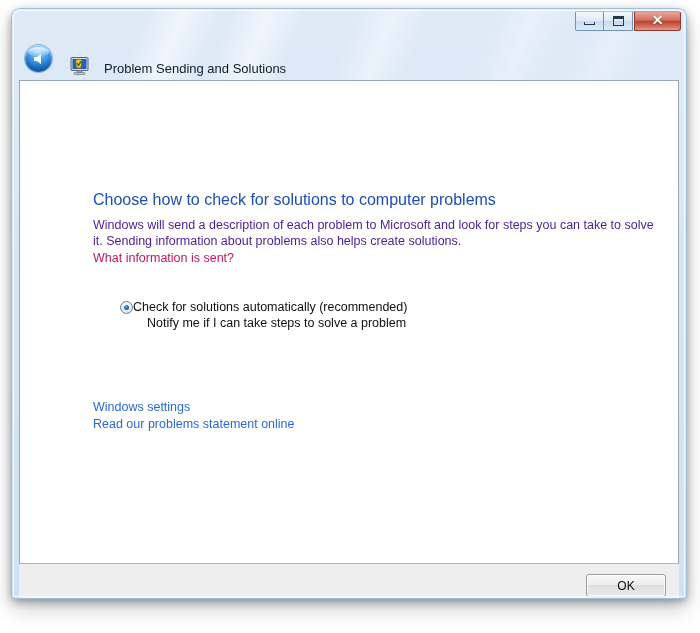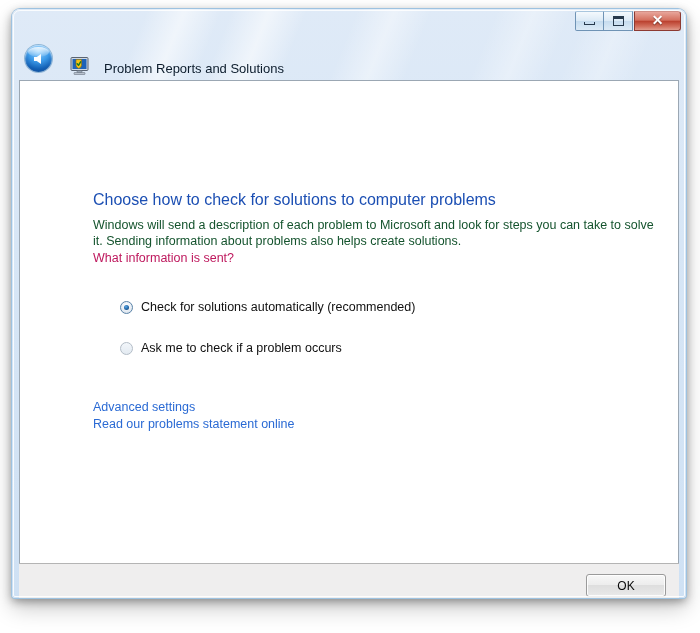--- a/index.html
+++ b/index.html
@@ -203,21 +203,21 @@
     top: 110px;
     font-size: 16px;
     color: #1c4fb3;
     white-space: nowrap;
   }
   #body-text {
     position: absolute;
     left: 73px;
     top: 136px;
     font-size: 12.5px;
-    color: #14532d;
+    color: #4c1d95;
     line-height: 16px;
     width: 570px;
   }
   #link-what-info {
     position: absolute;
     left: 73px;
     top: 170px;
     font-size: 12.5px;
     color: #be185d;
     cursor: default;
@@ -252,21 +252,20 @@
   }
   .radio.checked::after {
     content: "";
     position: absolute;
     left: 3px; top: 3px;
     width: 5px; height: 5px;
     border-radius: 50%;
     background: radial-gradient(circle at 40% 35%, #5aa8e8 0%, #1d5f9e 60%, #113f70 100%);
   }
   .opt-text {
-    margin-left: 8px;
     font-size: 12.5px;
     color: #101010;
     line-height: 16px;
   }
   .opt-sub {
     display: block;
     margin-left: 14px;
   }
 
   
@@ -356,51 +355,46 @@
       <svg width="20" height="18" viewBox="0 0 20 18">
         <rect x="1" y="0.5" width="17" height="13" rx="1" fill="#cfd8e2" stroke="#5a6472"></rect>
         <rect x="2.5" y="2" width="14" height="10" fill="#1e63b8"></rect>
         <rect x="7" y="13.5" width="5" height="2" fill="#9aa6b4" stroke="#5a6472" stroke-width="0.5"></rect>
         <rect x="4" y="15.5" width="11" height="2" rx="0.6" fill="#b9c3cf" stroke="#5a6472" stroke-width="0.5"></rect>
         <path d="M6 2.6 L11.5 2.6 L11.5 8.2 Q11.5 10.4 8.75 11.4 Q6 10.4 6 8.2 Z" fill="#f5c518" stroke="#8a6a08" stroke-width="0.6"></path>
         <path d="M7.2 6.8 L8.5 8.3 L10.6 4.9" fill="none" stroke="#1f7a1f" stroke-width="1.5" stroke-linecap="round" stroke-linejoin="round"></path>
       </svg>
     </div>
 
-    <div id="window-title">Problem Reports and Solutions</div>
+    <div id="window-title">Problem Sending and Solutions</div>
   </div>
 
   <div id="content-panel">
 
     <div id="page-heading">Choose how to check for solutions to computer problems</div>
 
     <div id="body-text">Windows will send a description of each problem to Microsoft and look for steps you can take to solve it. Sending information about problems also helps create solutions.</div>
 
     <div id="link-what-info">What information is sent?</div>
 
     <div id="options">
 
       <div class="opt-row">
         <div class="radio checked"></div>
         <div class="opt-text">
           <span>Check for solutions automatically (recommended)</span>
+          <span class="opt-sub">Notify me if I can take steps to solve a problem</span>
         </div>
       </div>
 
-      <div class="opt-row second">
-        <div class="radio"></div>
-        <div class="opt-text">
-          <span>Ask me to check if a problem occurs</span>
-        </div>
-      </div>
 
     </div>
 
     <div id="bottom-links">
-      <span>Advanced settings</span>
+      <span>Windows settings</span>
       <span>Read our problems statement online</span>
     </div>
 
   </div>
 
   <div id="footer">
     <div id="footer-buttons">
       <div class="dlg-btn">OK</div>
     </div>
   </div>

